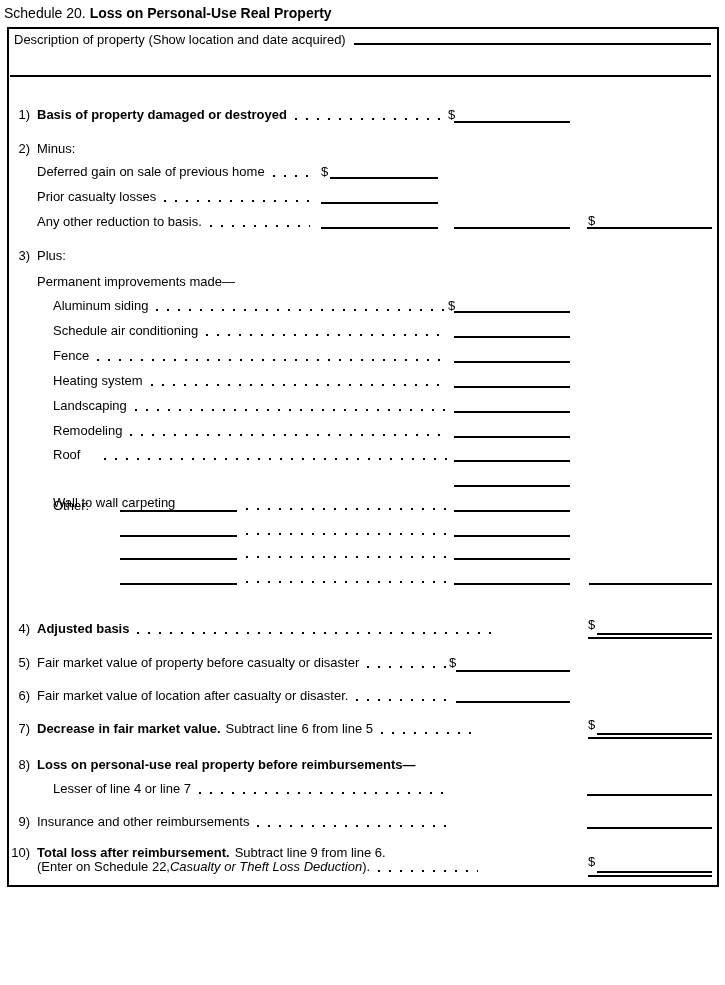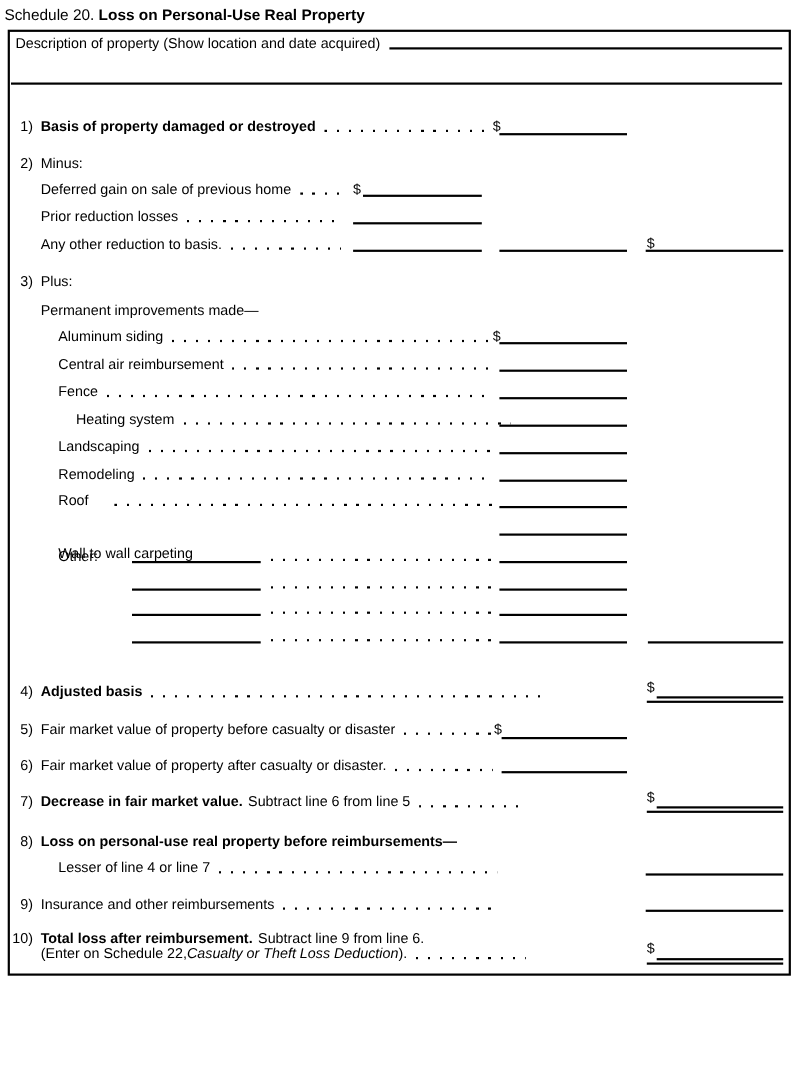--- a/index.html
+++ b/index.html
@@ -55,21 +55,21 @@
   </div>
 
   <div class="row" style="left:37px;top:165px;width:273px;align-items:center;">
     <span>Deferred gain on sale of previous home</span>
     <span class="lead"></span>
   </div>
   <span class="dollar" style="left:321px;top:165px;">$</span>
   <div class="line" style="left:330px;top:177px;width:108px;"></div>
 
   <div class="row" style="left:37px;top:190px;width:273px;">
-    <span>Prior reduction losses</span>
+    <span>Prior casualty losses</span>
     <span class="lead"></span>
   </div>
   <div class="line" style="left:321px;top:202px;width:117px;"></div>
 
   <div class="row" style="left:37px;top:215px;width:273px;">
     <span>Any other reduction to basis.</span>
     <span class="lead"></span>
   </div>
   <div class="line" style="left:321px;top:227px;width:117px;"></div>
   <div class="line" style="left:454px;top:227px;width:116px;"></div>
@@ -85,32 +85,32 @@
   </div>
 
   <div class="row" style="left:53px;top:299px;width:395px;">
     <span>Aluminum siding</span>
     <span class="lead"></span>
   </div>
   <span class="dollar" style="left:448px;top:299px;">$</span>
   <div class="line" style="left:454px;top:311px;width:116px;"></div>
 
   <div class="row" style="left:53px;top:324px;width:395px;">
-    <span>Central air reimbursement</span>
+    <span>Schedule air conditioning</span>
     <span class="lead"></span>
   </div>
   <div class="line" style="left:454px;top:336px;width:116px;"></div>
 
   <div class="row" style="left:53px;top:349px;width:395px;">
     <span>Fence</span>
     <span class="lead"></span>
   </div>
   <div class="line" style="left:454px;top:361px;width:116px;"></div>
 
-  <div class="row" style="left:53px;top:374px;width:395px;margin-left:16px;">
+  <div class="row" style="left:53px;top:374px;width:395px;">
     <span>Heating system</span>
     <span class="lead"></span>
   </div>
   <div class="line" style="left:454px;top:386px;width:116px;"></div>
 
   <div class="row" style="left:53px;top:399px;width:395px;">
     <span>Landscaping</span>
     <span class="lead"></span>
   </div>
   <div class="line" style="left:454px;top:411px;width:116px;"></div>
@@ -166,21 +166,21 @@
   <div class="row" style="left:7px;top:656px;width:441px;">
     <span class="num">5)</span>
     <span>Fair market value of property before casualty or disaster</span>
     <span class="lead"></span>
   </div>
   <span class="dollar" style="left:449px;top:656px;">$</span>
   <div class="line" style="left:456px;top:670px;width:114px;"></div>
 
   <div class="row" style="left:7px;top:689px;width:441px;">
     <span class="num">6)</span>
-    <span>Fair market value of property after casualty or disaster.</span>
+    <span>Fair market value of location after casualty or disaster.</span>
     <span class="lead"></span>
   </div>
   <div class="line" style="left:456px;top:701px;width:114px;"></div>
 
   <div class="row" style="left:7px;top:722px;width:468px;">
     <span class="num">7)</span>
     <span class="b" style="margin-right:5px;">Decrease in fair market value.</span>
     <span>Subtract line 6 from line 5</span>
     <span class="lead"></span>
   </div>

